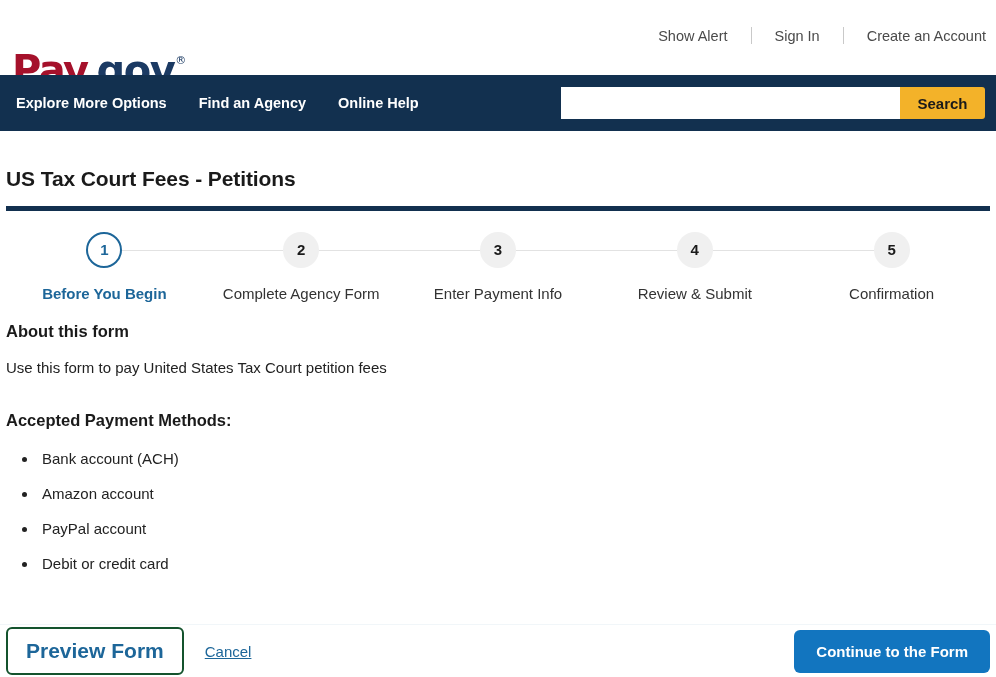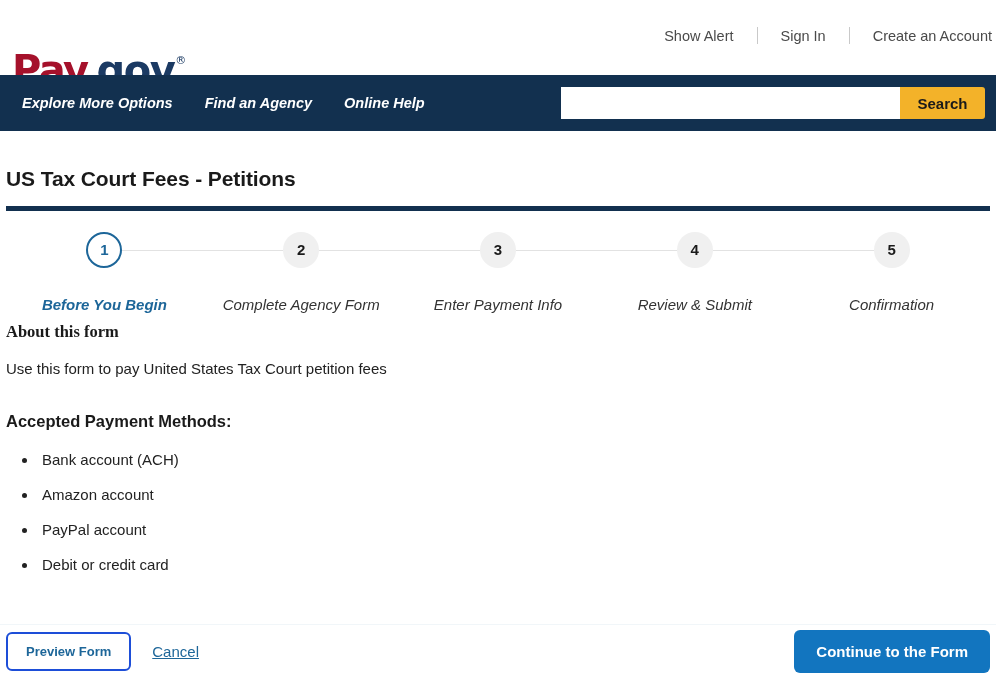--- a/index.html
+++ b/index.html
@@ -68,21 +68,21 @@
     font-family: "DejaVu Sans", sans-serif;
     font-size: 11px;
     color: #1b3a63;
     position: relative;
     top: -20px;
     left: 1px;
   }
 
   .utility-links {
     position: absolute;
-    right: 4px;
+    right: 10px;
     top: 27px;
     display: flex;
     align-items: center;
     font-size: 14.5px;
     color: #4a4a4a;
     gap: 12px;
   }
   .utility-links a {
     color: #4a4a4a;
     text-decoration: none;
@@ -100,22 +100,20 @@
   .navbar {
     position: relative;
     height: 56px;
     background: #12304f;
     display: flex;
     align-items: center;
   }
   .nav-links {
     display: flex;
     align-items: center;
-    padding-left: 6px;
-    font-style: italic;
   }
   .nav-links a {
     color: #ffffff;
     font-weight: bold;
     font-size: 14.5px;
     text-decoration: none;
     padding: 0 16px;
     white-space: nowrap;
   }
 
@@ -210,39 +208,37 @@
     display: block;
   }
   .step.active .step-circle {
     background: #ffffff;
     border: 2px solid #1d6699;
     color: #1d6699;
     line-height: 32px;
   }
   .step-label {
     display: block;
-    margin-top: 28px;
+    margin-top: 17px;
     font-size: 15px;
     color: #333333;
     white-space: nowrap;
-    font-style: italic;
   }
   .step.active .step-label {
     color: #1d6699;
     font-weight: bold;
   }
 
   
   .content { padding: 0 6px; }
   .section-heading {
     margin: 12px 0 0 0;
     font-size: 16.5px;
     font-weight: bold;
     color: #1a1a1a;
-    font-family: Liberation Serif, serif;
   }
   .section-text {
     margin: 18px 0 0 0;
     font-size: 15px;
     color: #222222;
   }
   .subheading {
     margin: 35px 0 0 0;
     font-size: 16.5px;
     font-weight: bold;
@@ -267,25 +263,25 @@
     right: 0;
     top: 624px;
     height: 53px;
     border-top: 1px solid #f1f6f9;
     display: flex;
     align-items: center;
     padding: 0 6px;
   }
   .btn-outline {
     background: #ffffff;
-    border: 2px solid #1d4ed8;
+    border: 2px solid #14532d;
     border-radius: 6px;
     color: #1d6699;
     font-weight: bold;
-    font-size: 13px;
+    font-size: 21px;
     font-family: "Liberation Sans", sans-serif;
     padding: 10px 18px;
     cursor: pointer;
     white-space: nowrap;
   }
   .btn-link {
     color: #1d6699;
     font-size: 15px;
     text-decoration: underline;
     margin-left: 21px;

